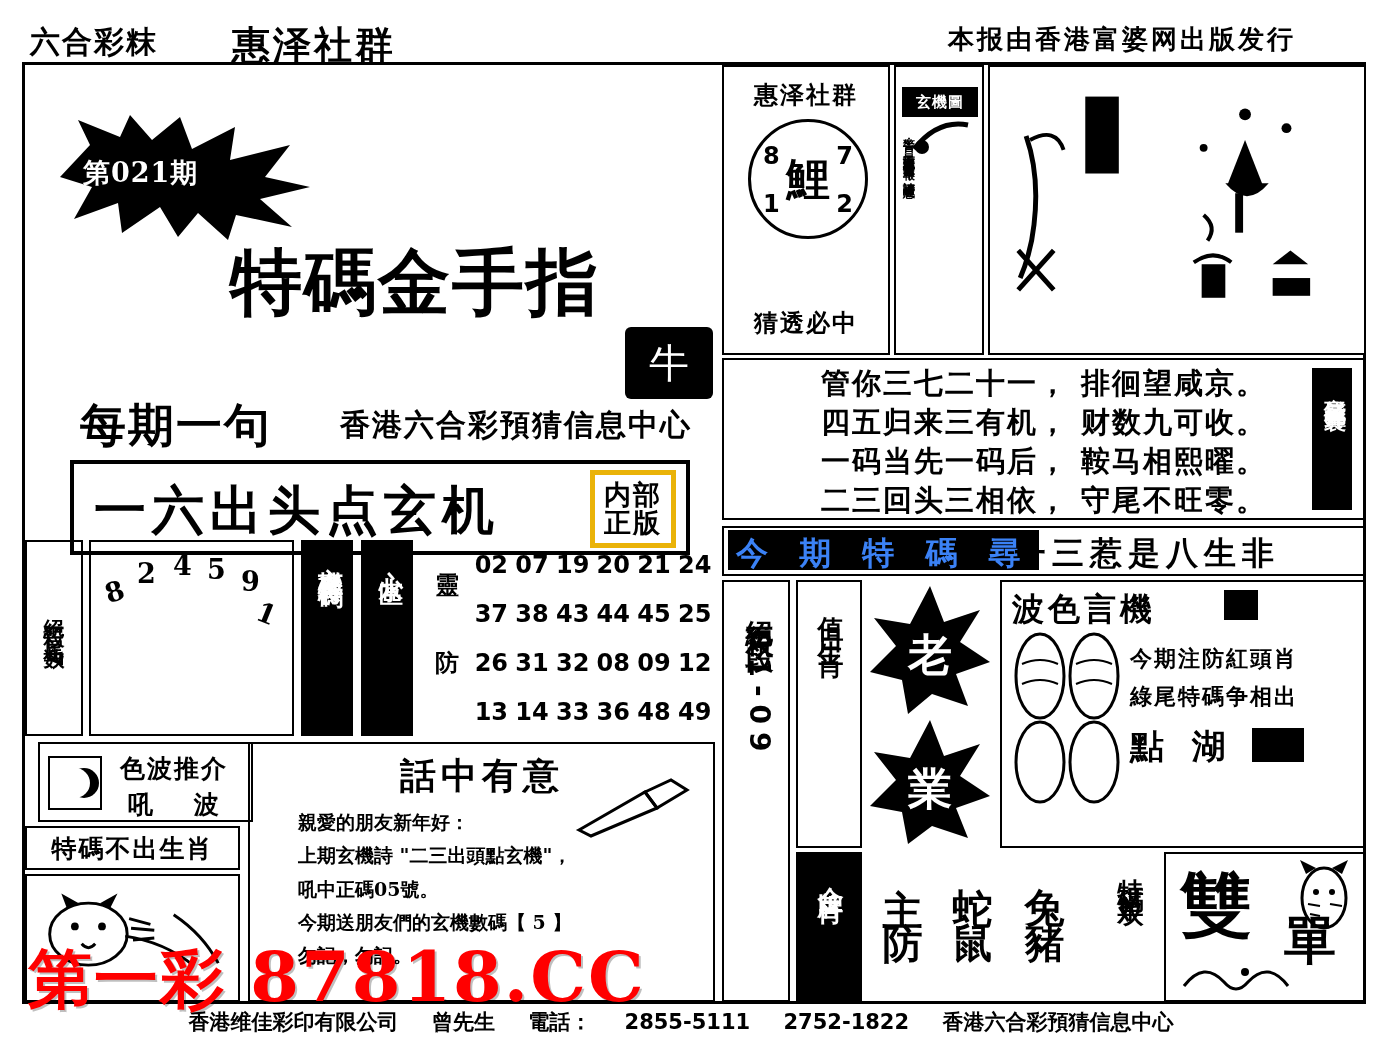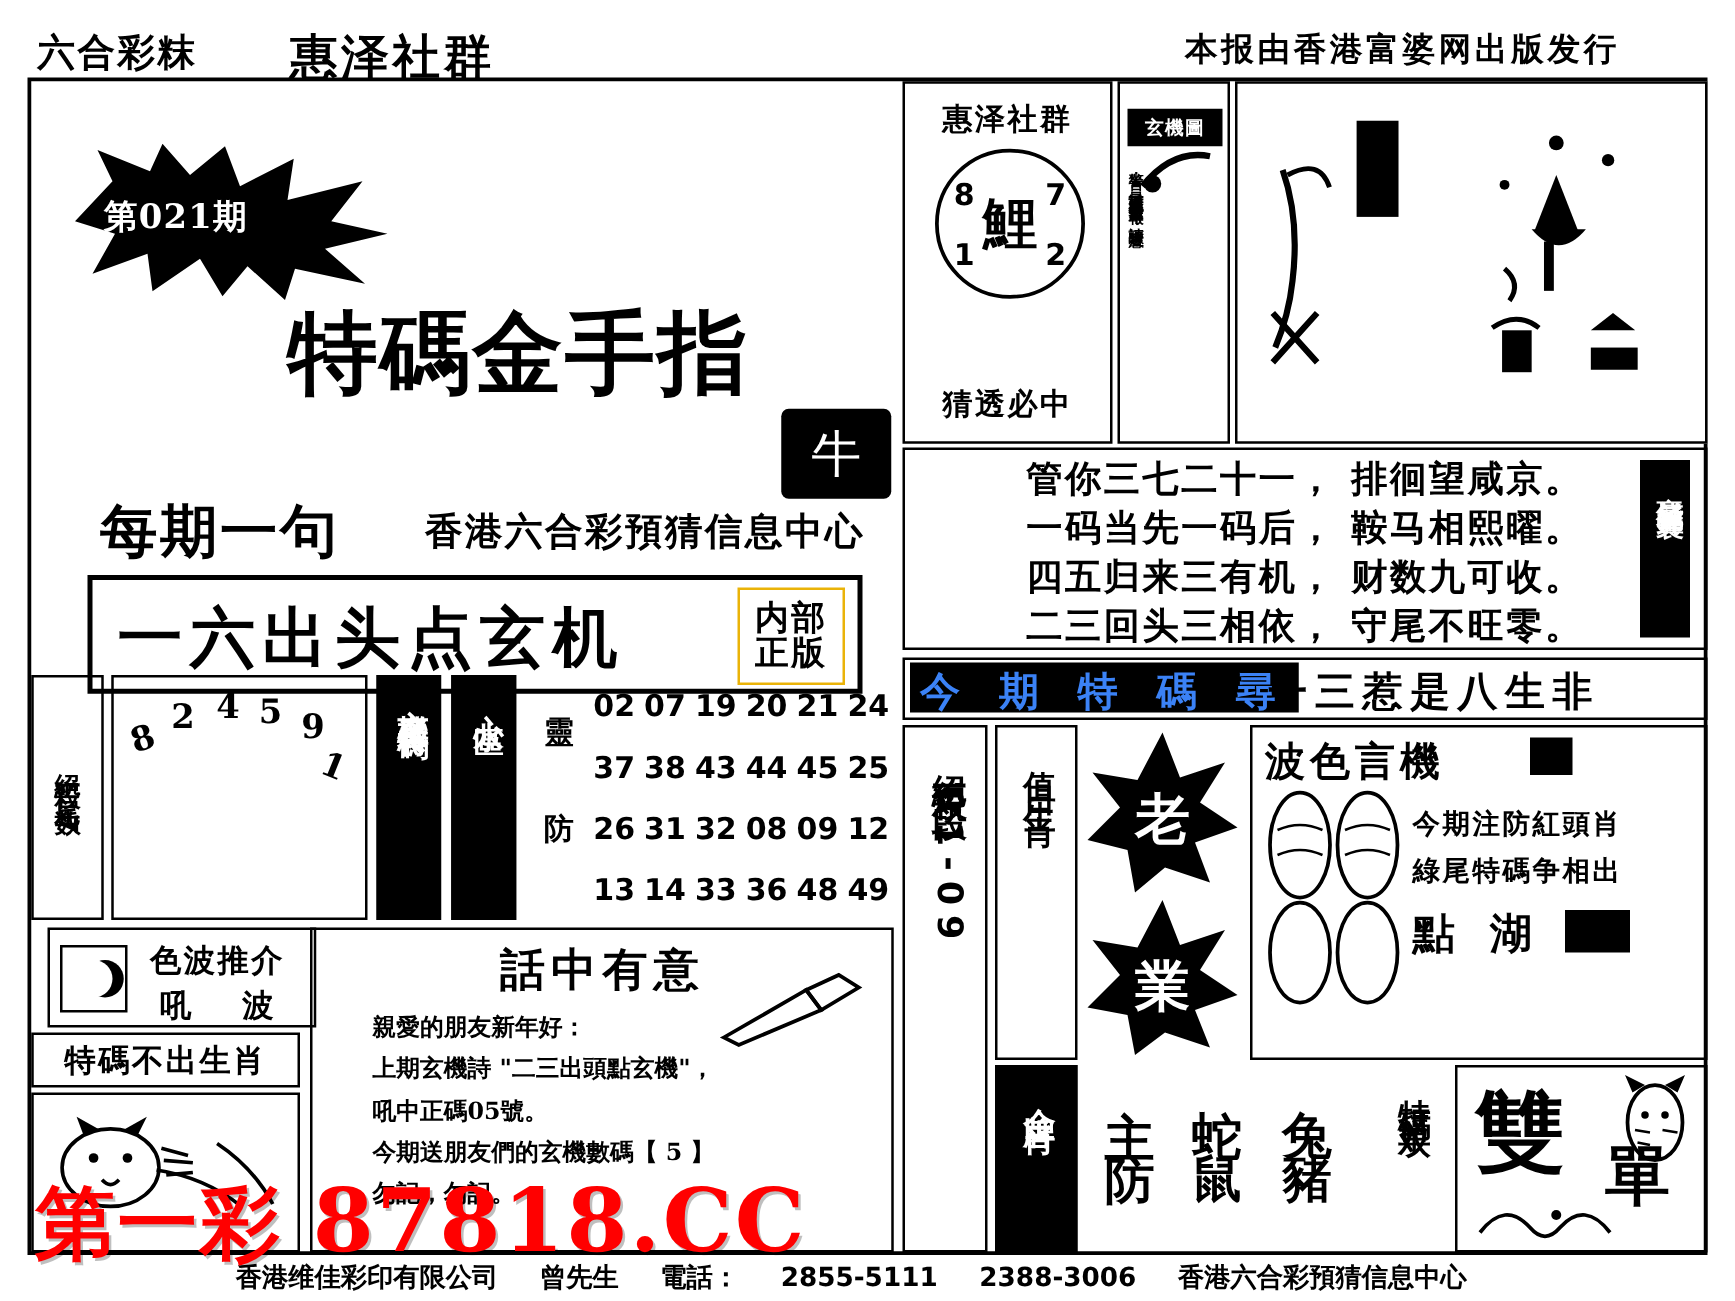--- a/index.html
+++ b/index.html
@@ -34,21 +34,21 @@
   .title-sub { position: absolute; left: 205px; top: 130px; font-size: 72px; font-weight: bold; letter-spacing: 2px; font-family: "DejaVu Serif", serif; }
 
   .oxbox { position: absolute; left: 600px; top: 222px; width: 88px; height: 72px; background: #000; color: #fff;
       display: flex; align-items: center; justify-content: center; font-size: 40px; border-radius: 6px; }
 
   .everyissue { position: absolute; left: 55px; top: 290px; font-size: 46px; font-weight: bold; letter-spacing: 2px; font-family: "DejaVu Serif", serif; }
   .center-name { position: absolute; left: 315px; top: 300px; font-size: 30px; font-weight: bold; letter-spacing: 2px; }
 
   .phrasebox { position: absolute; left: 45px; top: 355px; width: 620px; height: 95px; border: 4px solid #000; }
   .phrase { position: absolute; left: 20px; top: 12px; font-size: 52px; font-weight: bold; letter-spacing: 6px; font-family: "DejaVu Serif", serif; }
-  .inner-zheng { position: absolute; right: 10px; top: 6px; width: 86px; height: 78px; border: 2px solid #eab308;
+  .inner-zheng { position: absolute; right: 10px; top: 6px; width: 86px; height: 78px; border: 5px solid #eab308;
         display: flex; flex-direction: column; align-items: center; justify-content: center; line-height: 1.05; }
   .inner-zheng span { font-size: 27px; font-weight: bold; letter-spacing: 2px; }
 
   
   .midrow { position: absolute; left: 25px; top: 540px; width: 690px; height: 196px; }
   .jue-sha { position: absolute; left: 0; top: 0; width: 58px; height: 196px; border: 2px solid #000;
       display: flex; align-items: center; justify-content: center; }
   .jue-sha .v { font-size: 21px; font-weight: bold; writing-mode: vertical-rl; letter-spacing: 7px; line-height: 1.15; }
 
   .numbg { position: absolute; left: 64px; top: 0; width: 205px; height: 196px; border: 2px solid #000; overflow: hidden; }
@@ -342,22 +342,22 @@
       <path d="M216 150 q14 12 4 26" stroke="#000" stroke-width="4" fill="none"></path>
       <path d="M206 198 q20 -14 38 0" stroke="#000" stroke-width="4" fill="none"></path>
       <rect x="214" y="200" width="24" height="34" fill="#000"></rect>
       <path d="M286 200 l18 -14 l18 14 z" fill="#000"></path>
       <rect x="286" y="214" width="38" height="18" fill="#000"></rect>
     </svg>
   </div>
 
   <div class="rt-poem">
     <div>管你三七二十一，  排徊望咸京。</div>
+    <div>四五归来三有机，  财数九可收。</div>
     <div>一码当先一码后，  鞍马相熙曜。</div>
-    <div>四五归来三有机，  财数九可收。</div>
     <div>二三回头三相依，  守尾不旺零。</div>
   </div>
 
   <div class="winbadge">
     <div class="v">贏錢錦囊</div>
   </div>
 
   <div class="rt-headline">
     <div class="blk">今 期 特 碼 尋</div>
     <div class="wht">一三惹是八生非</div>
@@ -426,17 +426,17 @@
     </svg>
   </div>
 
   <div class="brand"><span>第一彩 </span><span class="num">87818.CC</span></div>
 
   <div class="footer">
     <span>香港维佳彩印有限公司</span>
     <span>曾先生</span>
     <span>電話：</span>
     <span>2855-5111</span>
-    <span>2388-3006</span>
+    <span>2752-1822</span>
     <span>香港六合彩預猜信息中心</span>
   </div>
 
 </div>
 
 </body></html>

